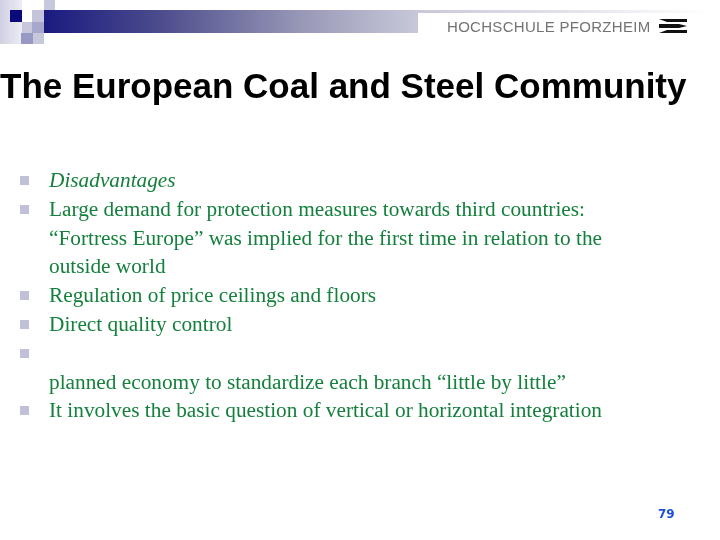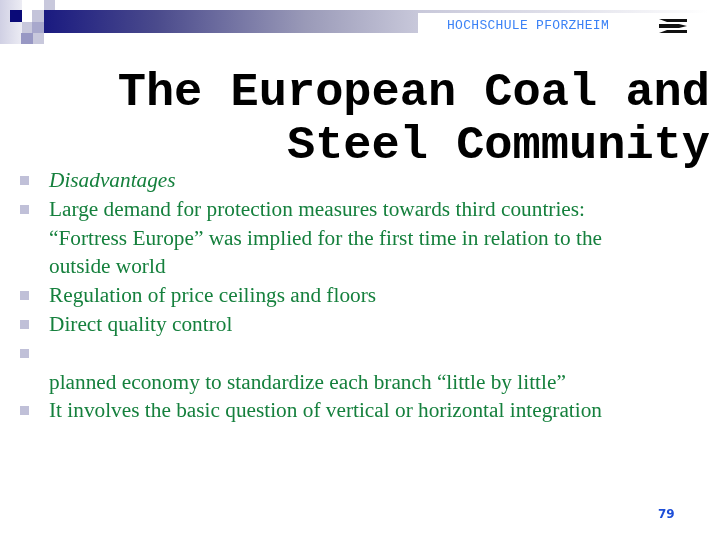--- a/index.html
+++ b/index.html
@@ -12,27 +12,27 @@
   .topbar {
     position: absolute; left: 44px; top: 10px; width: 374px; height: 23px;
     background: linear-gradient(to right, #1a1a80 0%, #4a4a8c 30%, #9a9ab8 70%, #c8c8da 100%);
   }
   .topline {
     position: absolute; left: 418px; top: 10px; width: 290px; height: 3px;
     background: linear-gradient(to right, #c8c8da 0%, #e6e6ee 60%, #ffffff 100%);
   }
   .logo-text {
     position: absolute; left: 447px; top: 18px;
-    font-family: Liberation Mono, monospace; font-size: 13px; letter-spacing: 0.3px;
-    color: #3b82f6; font-weight: normal;
+    font-family: Liberation Sans, sans-serif; font-size: 15px; letter-spacing: 0.3px;
+    color: #737373; font-weight: normal;
   }
   .logo-mark { position: absolute; left: 659px; top: 18px; width: 28px; height: 16px; }
   .title {
-    position: absolute; left: 0; top: 66px; width: 710px; text-align: right;
-    font-family: Liberation Mono, monospace; font-weight: bold; font-size: 47px; color: #000;
+    position: absolute; left: 0; top: 66px; width: 710px; text-align: left;
+    font-family: Liberation Sans, sans-serif; font-weight: bold; font-size: 35px; color: #000;
   }
   .bullets { position: absolute; left: 20px; top: 166px; width: 680px; margin: 0; padding: 0; list-style: none; }
   .bullets li {
     position: relative; padding-left: 29px;
     font-size: 21.3px; line-height: 28.8px; color: #15803d;
   }
   .bullets li .bullet {
     position: absolute; left: 0; top: 10px; width: 9px; height: 9px; background: #c0c0d8;
   }
   .italic { font-style: italic; }

